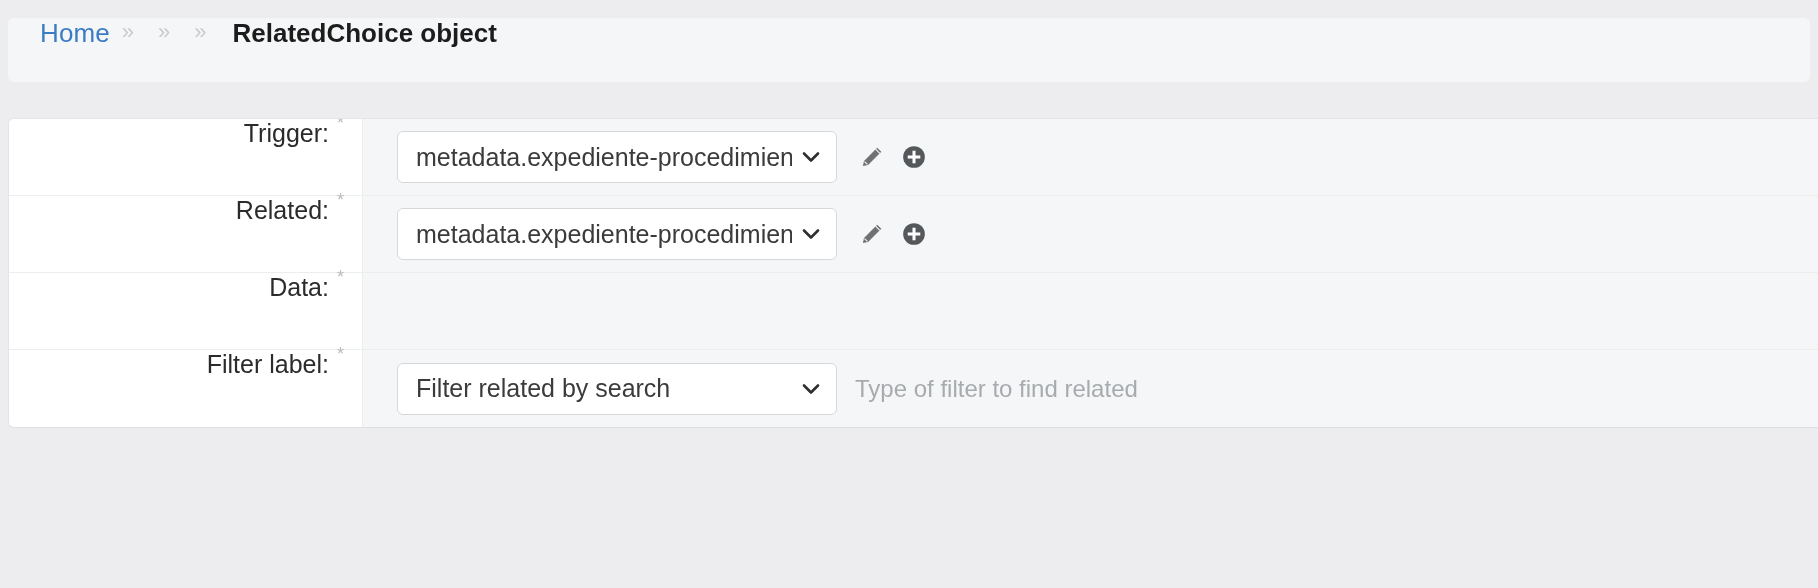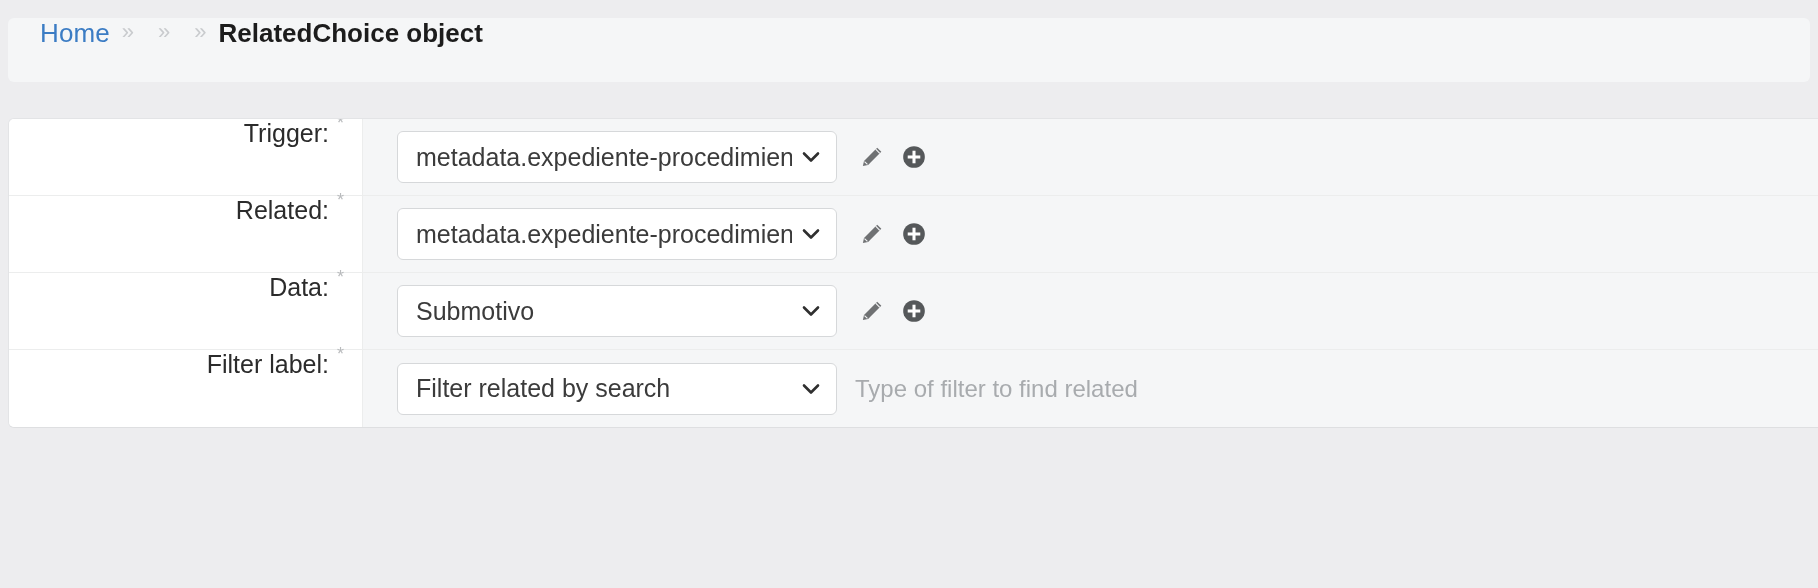--- a/index.html
+++ b/index.html
@@ -33,20 +33,21 @@
     color: #c9cbce;
     font-size: 22px;
     margin: 0 12px;
     position: relative;
     top: 1px;
   }
   .crumb-current {
     color: #1c1c1c;
     font-size: 26px;
     font-weight: bold;
+    margin-left: 14px;
   }
 
   
   .fieldset {
     position: absolute;
     left: 8px; top: 118px;
     width: 1810px;
     background: #f5f6f7;
     border: 1px solid #e3e4e6;
     border-right: none;
@@ -235,45 +236,20 @@
       </span>
       <span class="help"></span>
     </div>
   </div>
 
   <div class="form-row">
     <div class="label-cell">
       <span class="lbl">Data:</span>
       <span class="req-star">*</span>
     </div>
-    <div class="field-cell">
-      <div class="sel">
-        <span class="sel-val">Submotivo</span>
-        <span class="chev">
-          <svg width="20" height="20" viewBox="0 0 20 20">
-              <path d="M3 6.5 L10 13.5 L17 6.5" fill="none" stroke="#2f2f2f" stroke-width="2.6" stroke-linecap="round" stroke-linejoin="round"></path>
-            </svg>
-        </span>
-      </div>
-      <span class="icon-btn edit">
-        <svg width="26" height="26" viewBox="0 0 24 24">
-          <path d="M16.8 3.4 L20.6 7.2 L8.4 19.4 L3.6 20.4 L4.6 15.6 Z" fill="#6f7173"></path>
-          <path d="M15.4 4.8 L19.2 8.6" stroke="#f5f6f7" stroke-width="1.1" fill="none"></path>
-          <path d="M5.1 16.2 L7.8 18.9" stroke="#f5f6f7" stroke-width="1" fill="none"></path>
-        </svg>
-      </span>
-      <span class="icon-btn add">
-        <svg width="26" height="26" viewBox="0 0 24 24">
-          <circle cx="12" cy="12" r="10" fill="#55585a"></circle>
-          <rect x="10.6" y="6.2" width="2.8" height="11.6" fill="#ffffff"></rect>
-          <rect x="6.2" y="10.6" width="11.6" height="2.8" fill="#ffffff"></rect>
-        </svg>
-      </span>
-      <span class="help"></span>
-    </div>
   </div>
 
   <div class="form-row">
     <div class="label-cell">
       <span class="lbl">Filter label:</span>
       <span class="req-star">*</span>
     </div>
     <div class="field-cell">
       <div class="sel">
         <span class="sel-val">Filter related by search</span>

